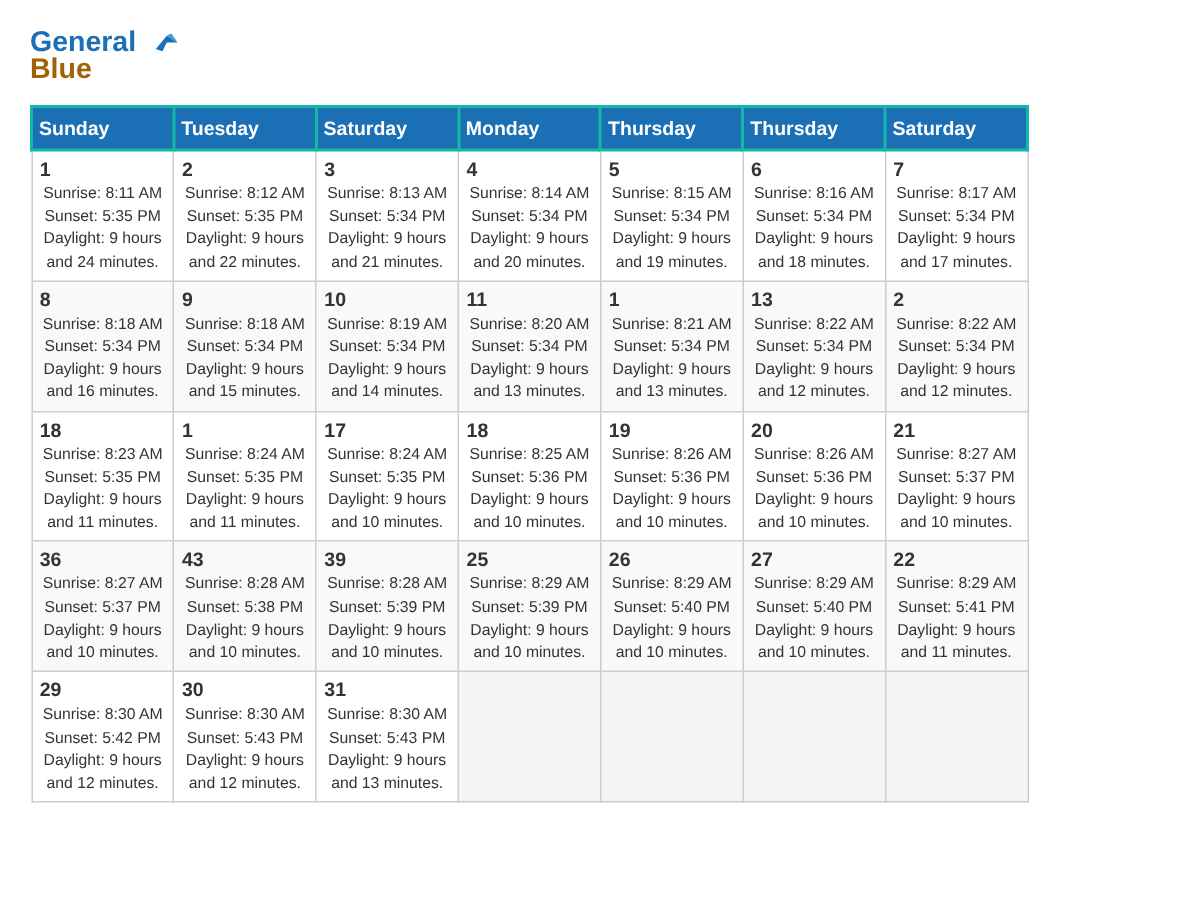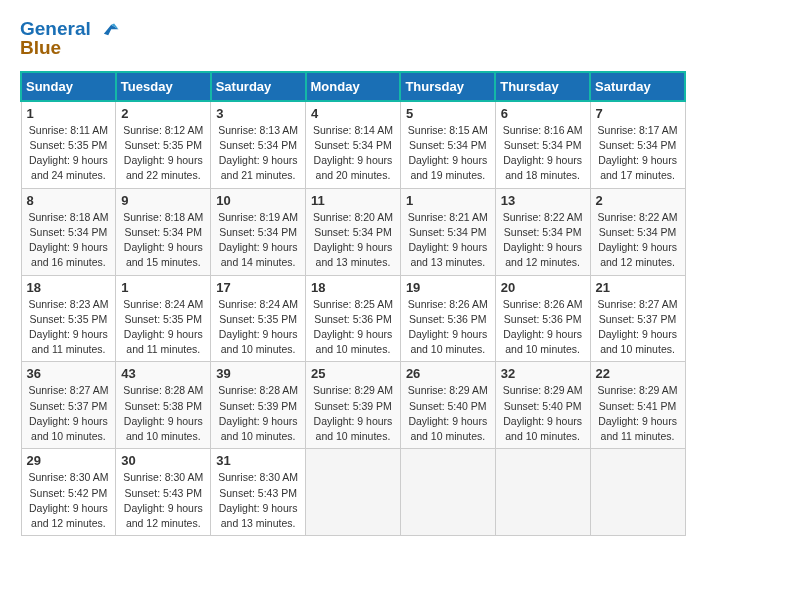--- a/index.html
+++ b/index.html
@@ -227,21 +227,21 @@
           </td>
           <td>
             <span class="day-num">25</span>
             <div class="day-info">Sunrise: 8:29 AM<br>Sunset: 5:39 PM<br>Daylight: 9 hours and 10 minutes.</div>
           </td>
           <td>
             <span class="day-num">26</span>
             <div class="day-info">Sunrise: 8:29 AM<br>Sunset: 5:40 PM<br>Daylight: 9 hours and 10 minutes.</div>
           </td>
           <td>
-            <span class="day-num">32</span>
+            <span class="day-num">27</span>
             <div class="day-info">Sunrise: 8:29 AM<br>Sunset: 5:40 PM<br>Daylight: 9 hours and 10 minutes.</div>
           </td>
           <td>
             <span class="day-num">22</span>
             <div class="day-info">Sunrise: 8:29 AM<br>Sunset: 5:41 PM<br>Daylight: 9 hours and 11 minutes.</div>
           </td>
         </tr>
         <tr>
           <td>
             <span class="day-num">29</span>

